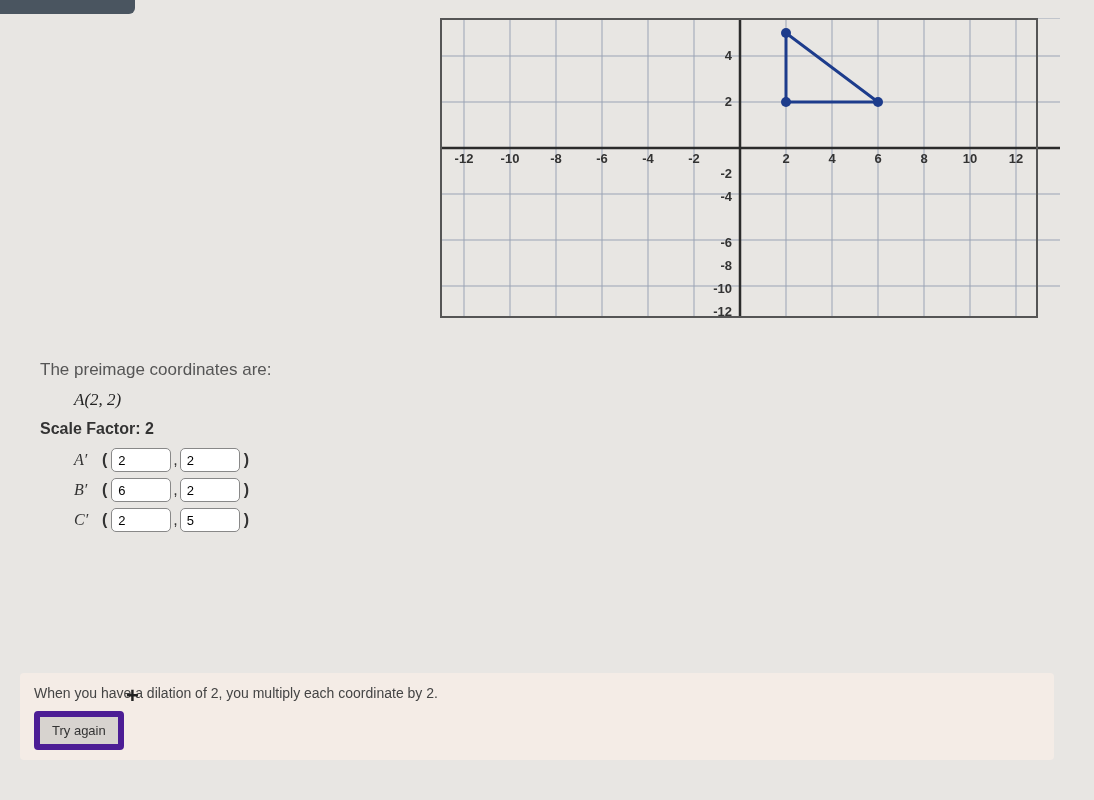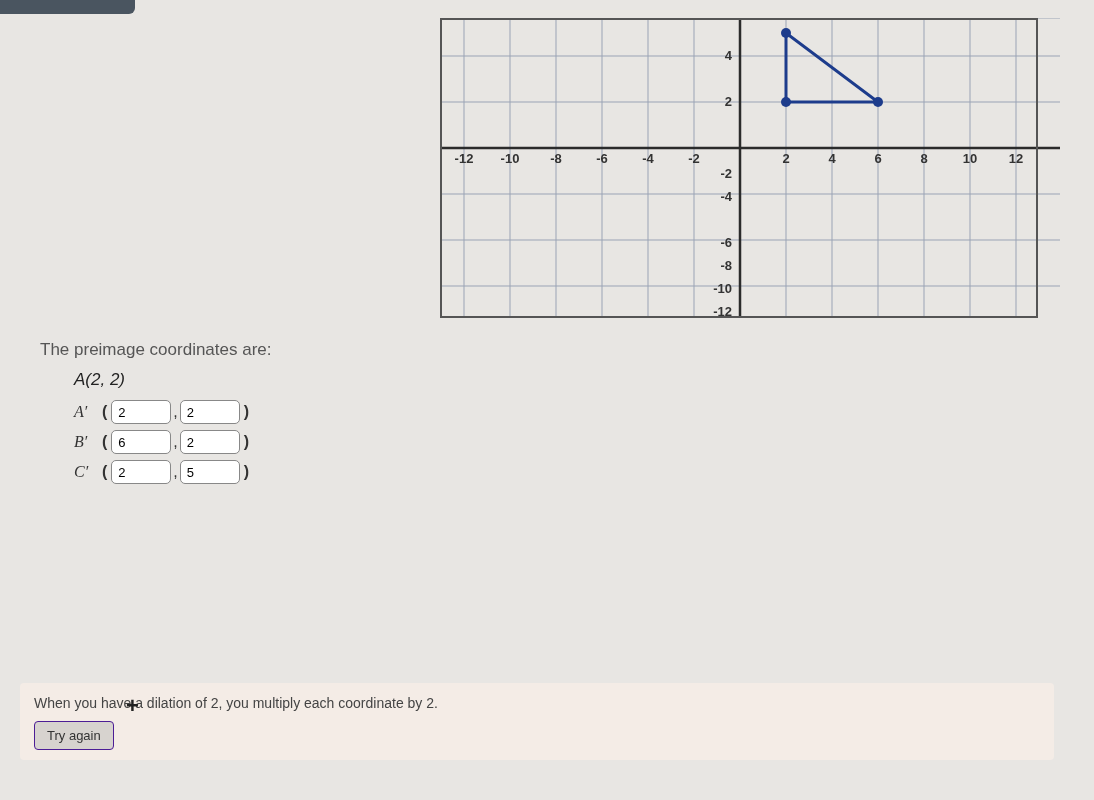--- a/index.html
+++ b/index.html
@@ -19,32 +19,32 @@
 .graph-area {
   position: absolute;
   top: 18px;
   left: 440px;
   width: 620px;
   height: 300px;
 }
 .graph-svg { width:100%; height:100%; }
 .content {
   position:absolute;
-  top:340px;
+  top:360px;
   left:40px;
   width:900px;
 }
 .heading {
   font-size:17px;
   color:#555;
   margin-bottom:10px;
 }
 .coord-list { margin-left:34px; margin-bottom:10px; }
 .coord-list div {
-  font-size:17px; font-style:italic; font-family: Liberation Sans, sans-serif;
+  font-size:17px; font-style:italic; font-family: Liberation Serif, serif;
   margin-bottom:6px; color:#222;
 }
 .scale-factor { font-size:16px; font-weight:bold; color:#333; margin-bottom:10px;}
 .answer-list { margin-left:34px; }
 .answer-row {
   display:flex; align-items:center; margin-bottom:6px;
   font-size:16px;
 }
 .answer-row .lbl {
   font-style:italic; font-family: Georgia, 'Times New Roman', serif;
@@ -66,21 +66,21 @@
   padding:12px 14px 10px 14px;
 }
 .footer-msg { font-size:14px; color:#444; margin-bottom:10px; }
 .cursor-plus {
   position:absolute; font-size:22px; color:#222; font-weight:bold;
   left:106px; top:10px;
 }
 .try-btn {
   display:inline-block;
   background:#d7d3cf;
-  border:1px solid #4c1d95;
+  border:6px solid #4c1d95;
   border-radius:4px;
   padding:6px 12px;
   font-size:13px;
   color:#333;
   cursor:pointer;
 }
 </style>
 </head>
 <body>
 
@@ -155,20 +155,21 @@
 
   <rect x="1" y="1" width="596" height="298" fill="none" stroke="#555" stroke-width="2"></rect>
 </svg>
 </div>
 
 <div class="content">
   <div class="heading">The preimage coordinates are:</div>
   <div class="coord-list">
     <div>A(2, 2)</div>
   </div>
+  <div class="scale-factor">Scale Factor: 2</div>
   <div class="answer-list">
     <div class="answer-row">
       <span class="lbl">A′</span>
       <span class="paren">(</span>
       <input class="ibox" value="2" style="">
       <span>,</span>
       <input class="ibox" value="2" style="">
       <span class="paren">)</span>
     </div>
     <div class="answer-row">

